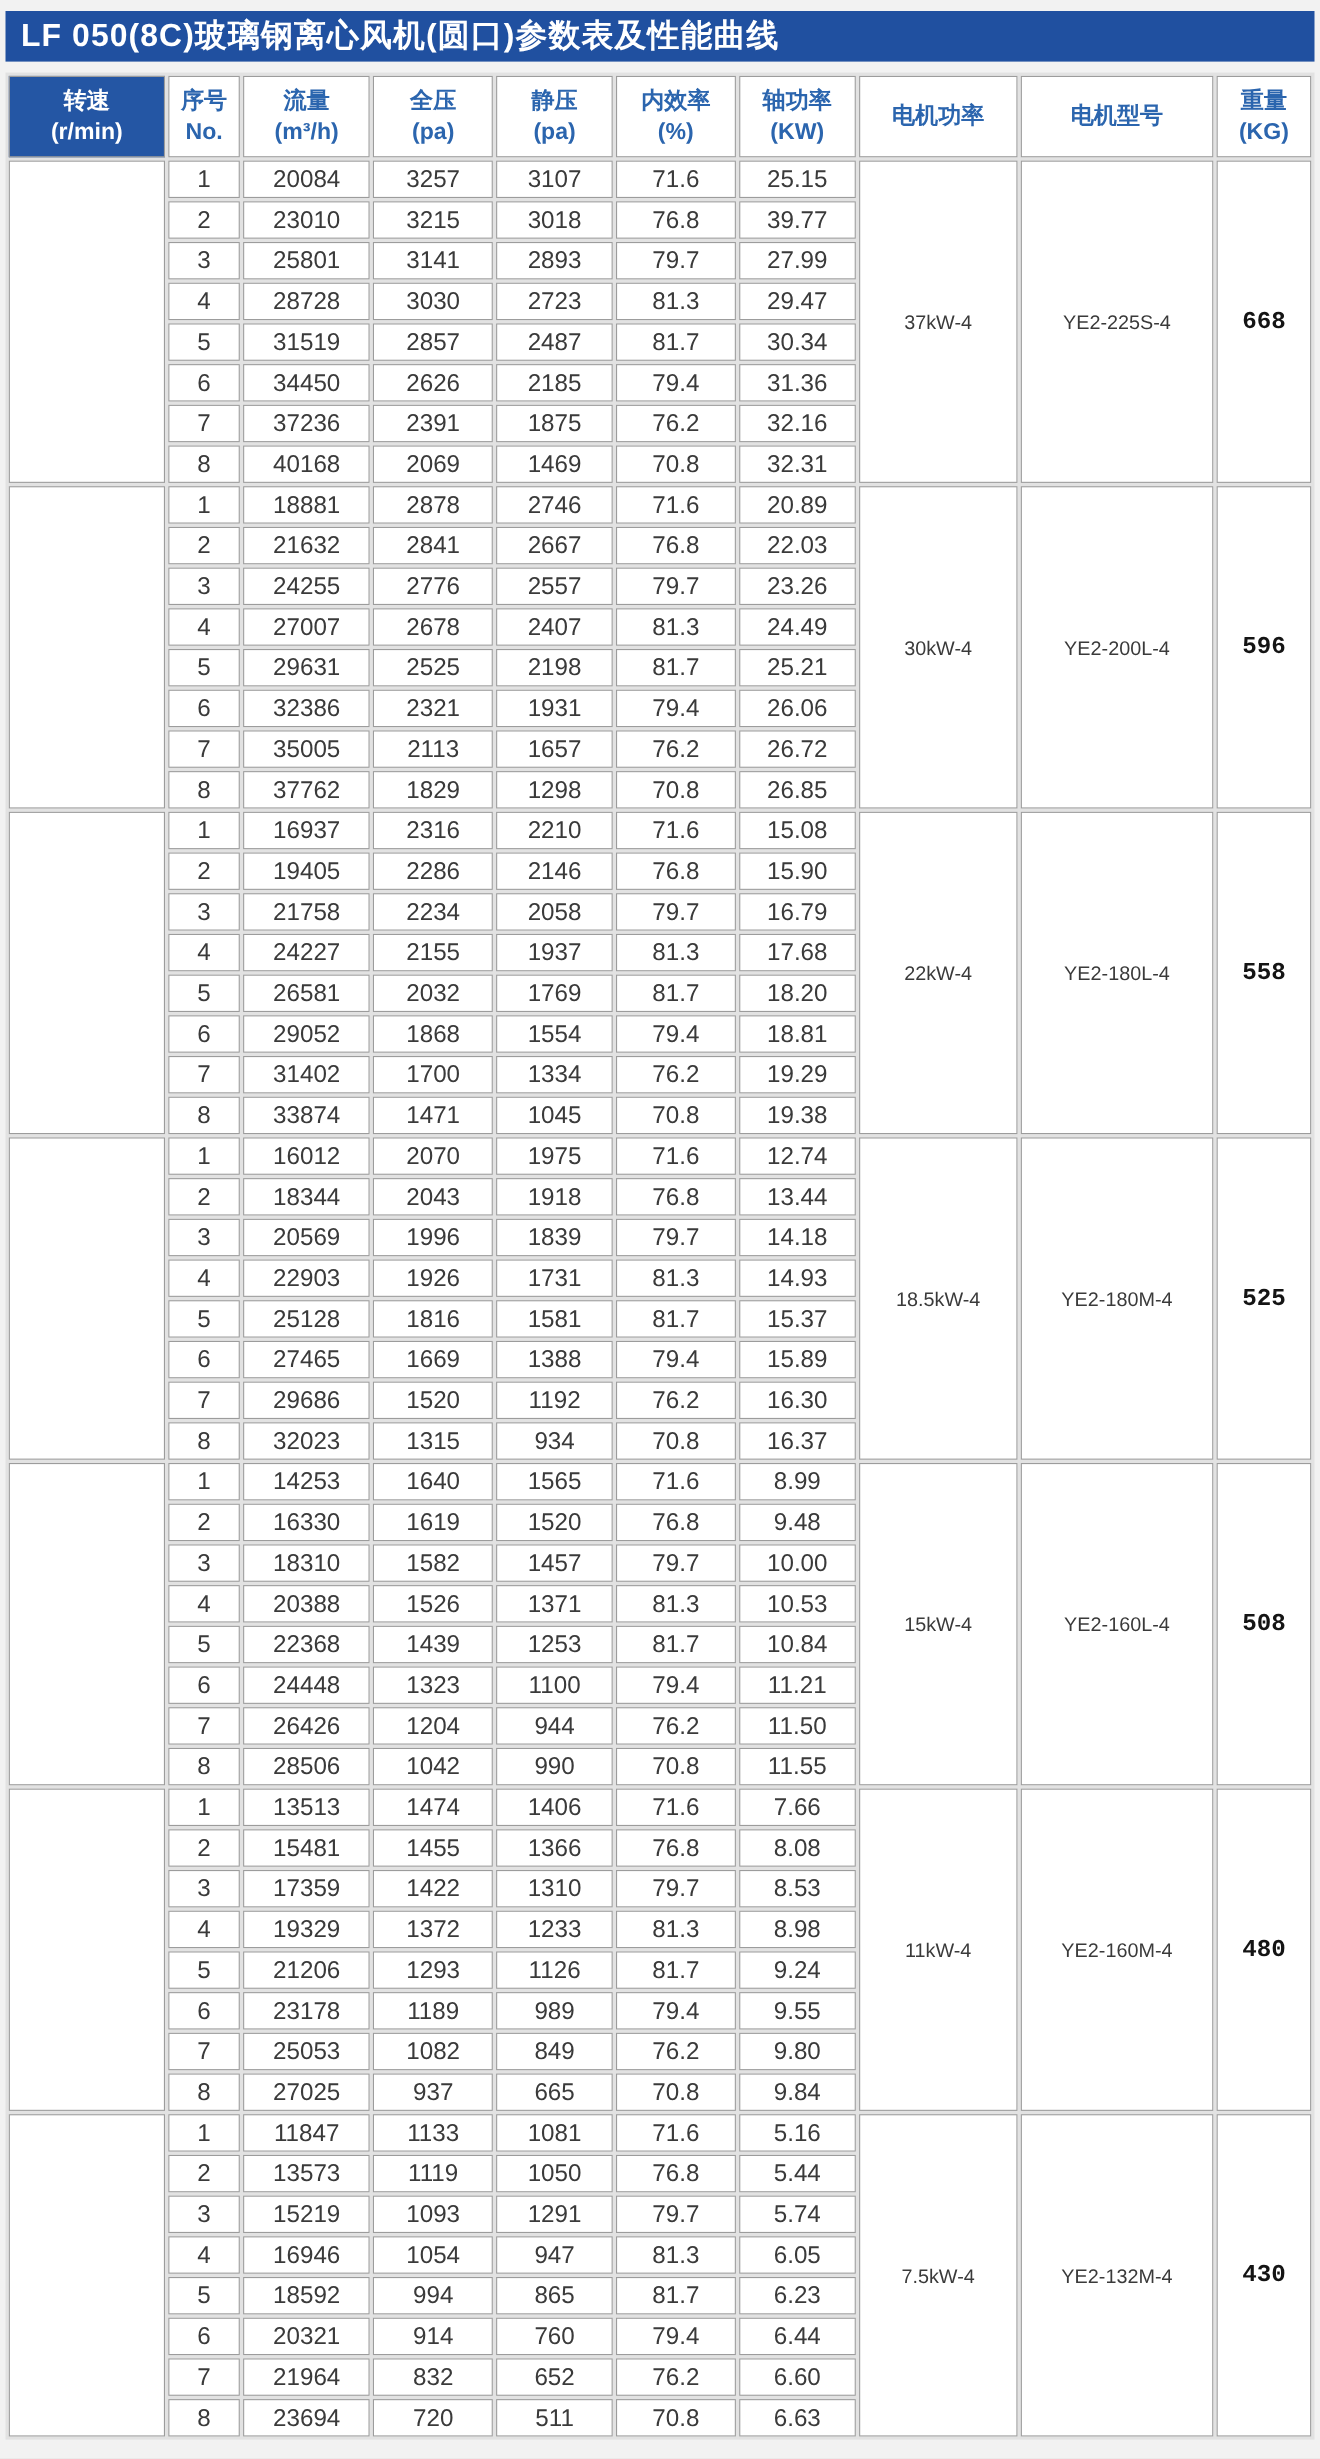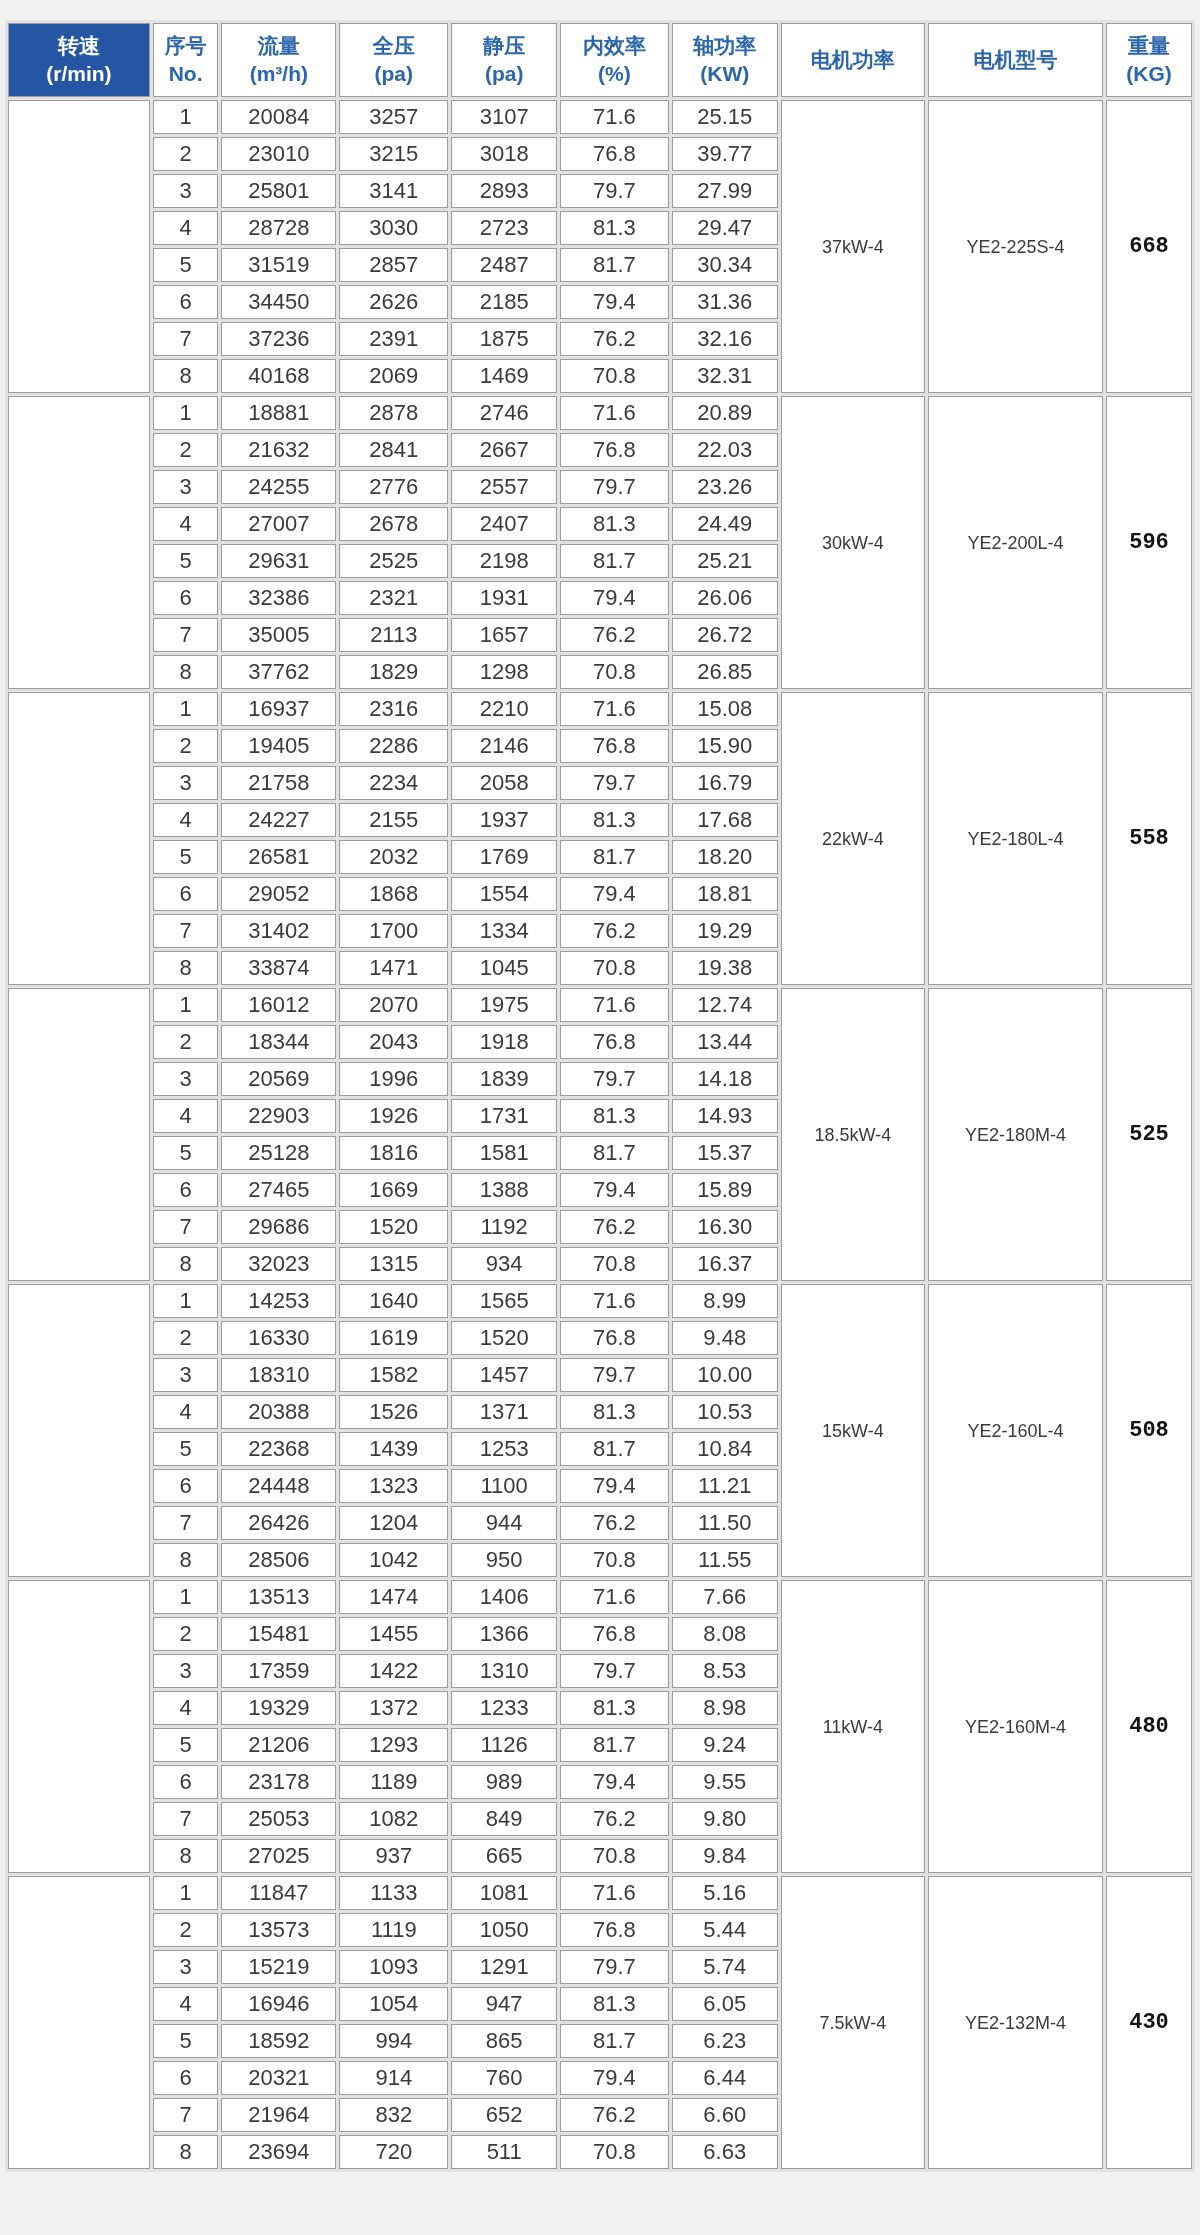--- a/index.html
+++ b/index.html
@@ -63,20 +63,21 @@
   }
   td.speed-cell .speed-model{white-space:pre-line;line-height:1.3;}
   td.speed-cell .speed-rpm{margin-top:30px;}
   td.motor-cell{font-size:18px;}
   td.weight-cell{font-weight:bold;color:var(--weight-text);font-family:Liberation Mono, monospace;}
 </style>
 </head>
 <body>
 
 <div class="page">
+  <div class="title-bar">LF 050(8C)玻璃钢离心风机(圆口)参数表及性能曲线</div>
 
   <table class="params">
     <colgroup>
       <col style="width:145px">
       <col style="width:67px">
       <col style="width:118px">
       <col style="width:112px">
       <col style="width:109px">
       <col style="width:112px">
       <col style="width:109px">
@@ -461,21 +462,21 @@
           <td>26426</td>
           <td>1204</td>
           <td>944</td>
           <td>76.2</td>
           <td>11.50</td>
         </tr>
         <tr>
           <td>8</td>
           <td>28506</td>
           <td>1042</td>
-          <td>950</td>
+          <td>990</td>
           <td>70.8</td>
           <td>11.55</td>
         </tr>
         <tr>
           <td class="speed-cell" rowspan="8">
             <div class="speed-model">1280
 SPB3
 160/180</div>
             <div class="speed-rpm">2500</div>
           </td>

